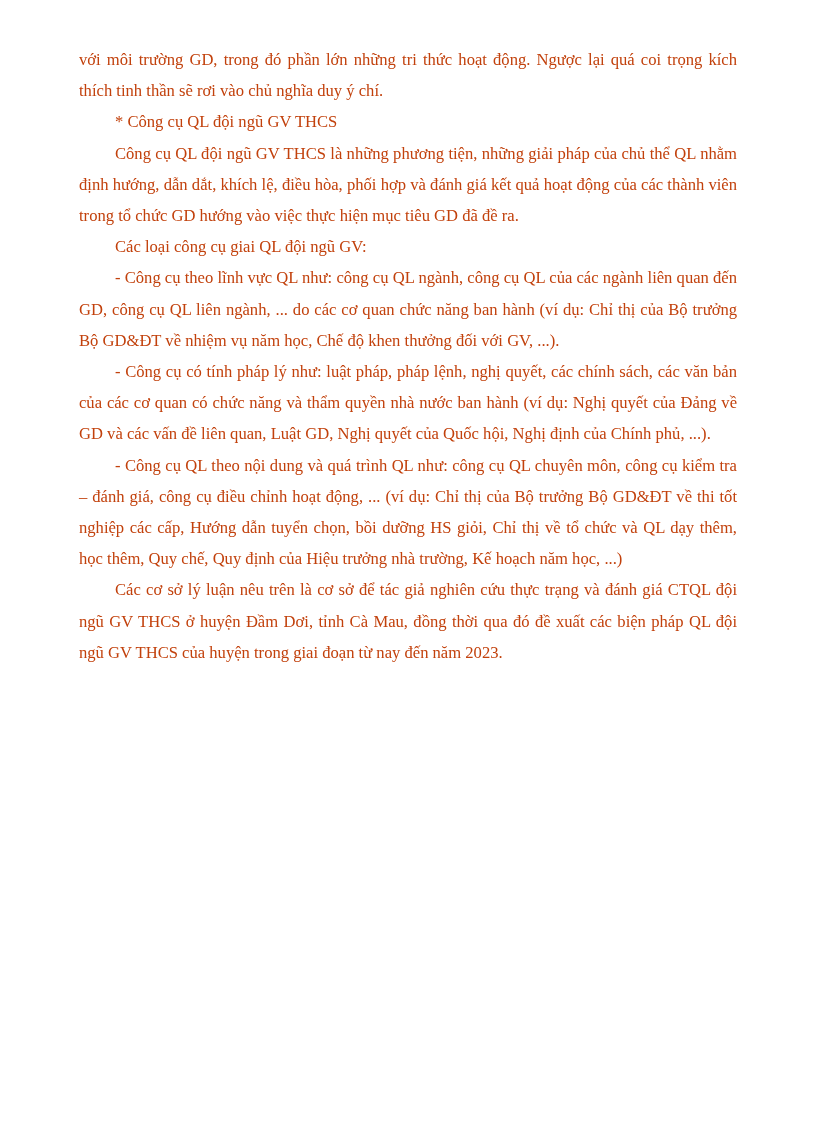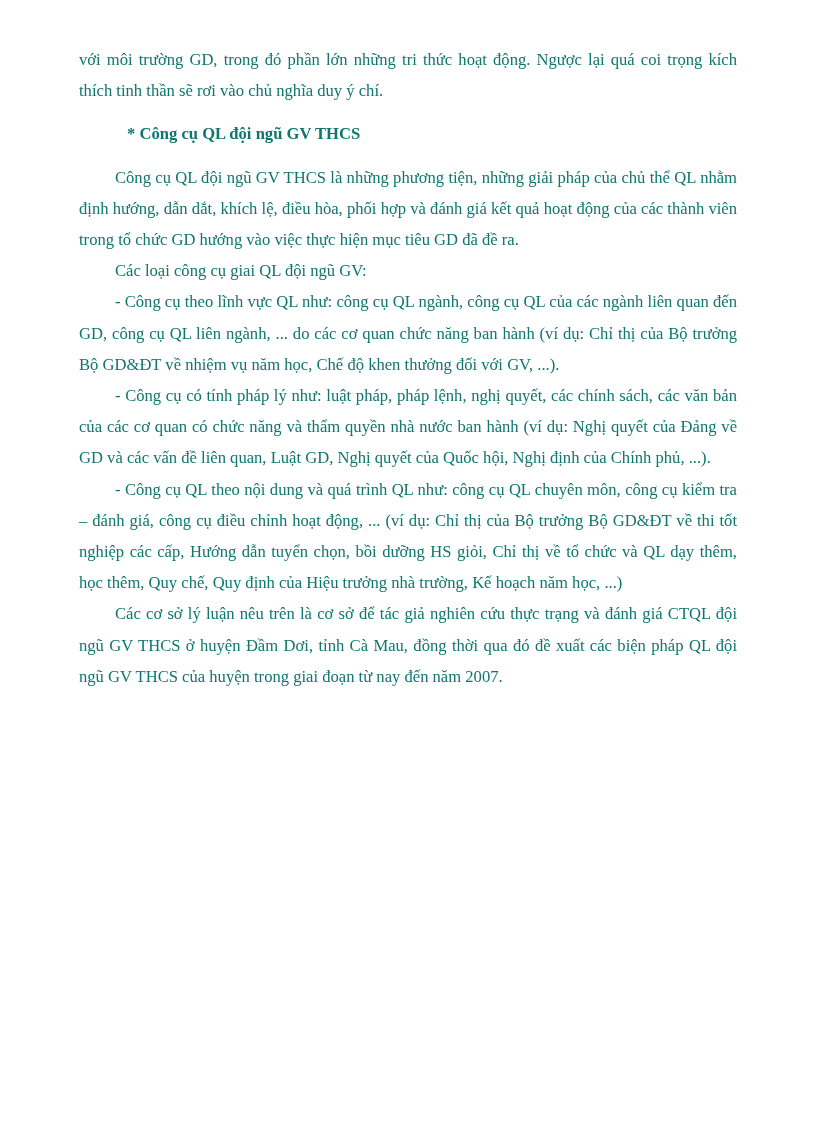--- a/index.html
+++ b/index.html
@@ -14,41 +14,41 @@
       overflow: hidden;
     }
     .page {
       position: absolute;
       left: 79px;
       top: 44px;
       width: 658px;
       font-family: "Liberation Serif", serif;
       font-size: 16.6px;
       line-height: 31.2px;
-      color: #0f766e;
+      color: #c2410c;
     }
     .para {
       margin: 0;
       text-align: justify;
       text-indent: 36px;
     }
     .para.no-indent {
       text-indent: 0;
     }
     .heading {
-      margin: 12px;
-      font-weight: bold;
+      margin: 0;
+      font-weight: normal;
       text-indent: 36px;
     }
   </style>
 </head>
 <body>
 
 <div class="page">
   <p class="para no-indent">với môi trường GD, trong đó phần lớn những tri thức hoạt động. Ngược lại quá coi trọng kích thích tinh thần sẽ rơi vào chủ nghĩa duy ý chí.</p>
   <p class="heading">* Công cụ QL đội ngũ GV THCS</p>
   <p class="para">Công cụ QL đội ngũ GV THCS là những phương tiện, những giải pháp của chủ thể QL nhằm định hướng, dẫn dắt, khích lệ, điều hòa, phối hợp và đánh giá kết quả hoạt động của các thành viên trong tổ chức GD hướng vào việc thực hiện mục tiêu GD đã đề ra.</p>
   <p class="para">Các loại công cụ giai QL đội ngũ GV:</p>
   <p class="para">- Công cụ theo lĩnh vực QL như: công cụ QL ngành, công cụ QL của các ngành liên quan đến GD, công cụ QL liên ngành, ... do các cơ quan chức năng ban hành (ví dụ: Chỉ thị của Bộ trưởng Bộ GD&amp;ĐT về nhiệm vụ năm học, Chế độ khen thưởng đối với GV, ...).</p>
   <p class="para">- Công cụ có tính pháp lý như: luật pháp, pháp lệnh, nghị quyết, các chính sách, các văn bản của các cơ quan có chức năng và thẩm quyền nhà nước ban hành (ví dụ: Nghị quyết của Đảng về GD và các vấn đề liên quan, Luật GD, Nghị quyết của Quốc hội, Nghị định của Chính phủ, ...).</p>
   <p class="para">- Công cụ QL theo nội dung và quá trình QL như: công cụ QL chuyên môn, công cụ kiểm tra – đánh giá, công cụ điều chỉnh hoạt động, ... (ví dụ: Chỉ thị của Bộ trưởng Bộ GD&amp;ĐT về thi tốt nghiệp các cấp, Hướng dẫn tuyển chọn, bồi dưỡng HS giỏi, Chỉ thị về tổ chức và QL dạy thêm, học thêm, Quy chế, Quy định của Hiệu trưởng nhà trường, Kế hoạch năm học, ...)</p>
-  <p class="para">Các cơ sở lý luận nêu trên là cơ sở để tác giả nghiên cứu thực trạng và đánh giá CTQL đội ngũ GV THCS ở huyện Đầm Dơi, tỉnh Cà Mau, đồng thời qua đó đề xuất các biện pháp QL đội ngũ GV THCS của huyện trong giai đoạn từ nay đến năm 2007.</p>
+  <p class="para">Các cơ sở lý luận nêu trên là cơ sở để tác giả nghiên cứu thực trạng và đánh giá CTQL đội ngũ GV THCS ở huyện Đầm Dơi, tỉnh Cà Mau, đồng thời qua đó đề xuất các biện pháp QL đội ngũ GV THCS của huyện trong giai đoạn từ nay đến năm 2023.</p>
 </div>
 
 </body></html>

